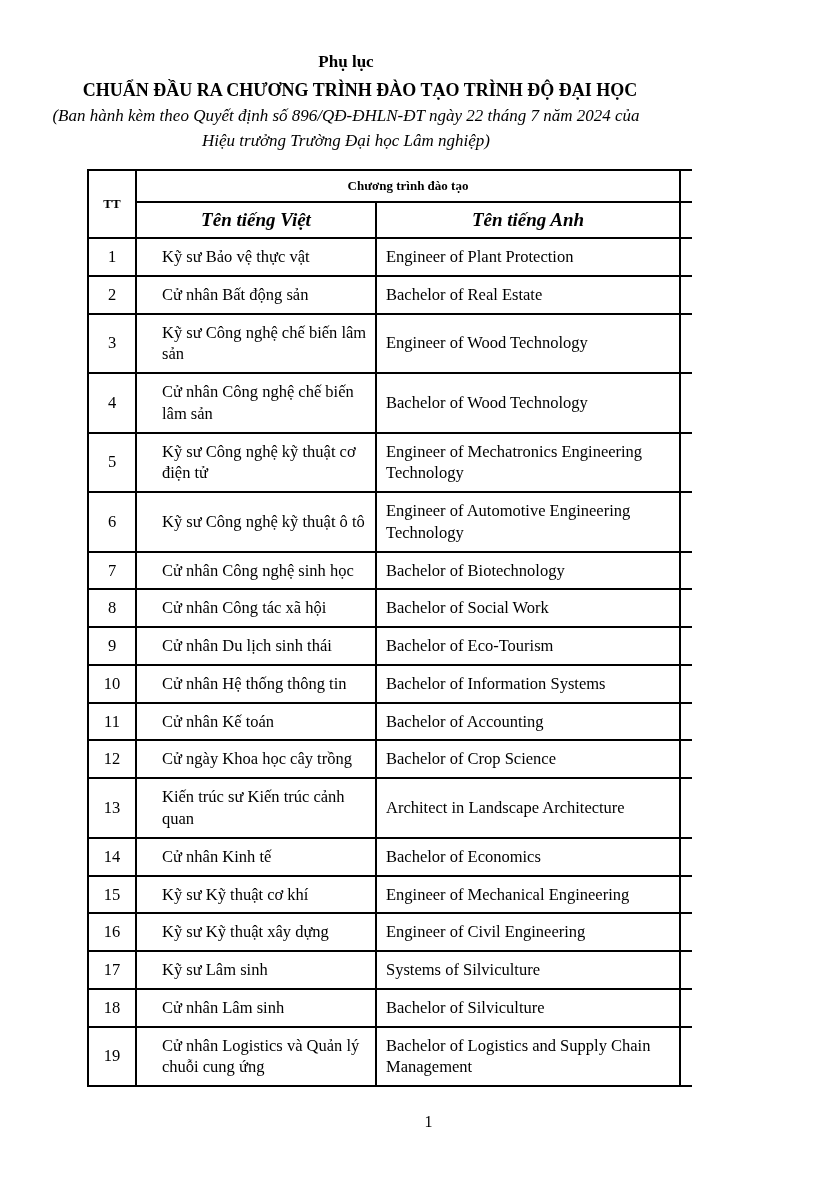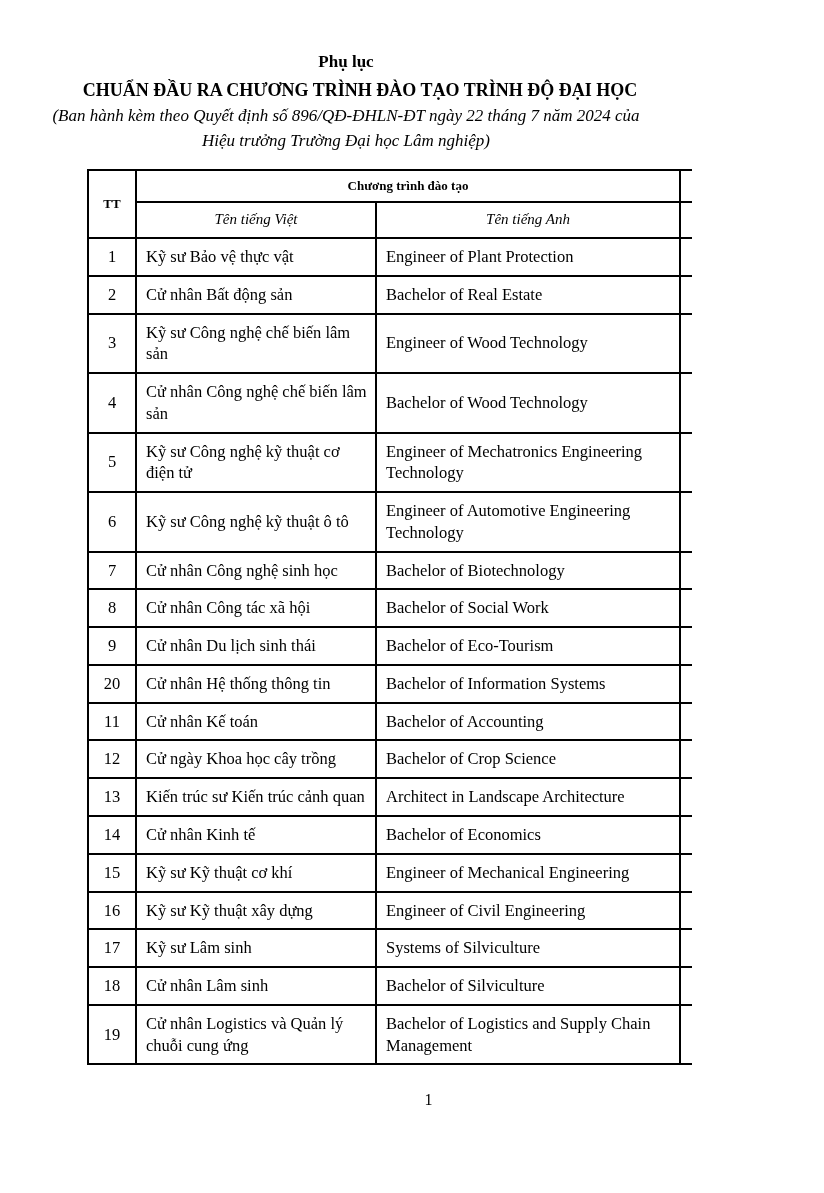--- a/index.html
+++ b/index.html
@@ -49,35 +49,35 @@
     border: 2px solid #000;
     vertical-align: middle;
   }
   .program-table th {
     font-size: 13px;
     font-weight: bold;
     text-align: center;
     padding: 7px 4px;
   }
   .program-table th.subhead {
-    font-weight: normal;
+    font-weight: bold;
     font-style: italic;
-    font-size: 15px;
+    font-size: 19px;
     padding: 6px 2px;
   }
   .program-table th.empty-head {
     height: 36px;
   }
   .program-table td {
     font-size: 16.5px;
     line-height: 1.32;
     padding: 7px 6px;
   }
   td.col-tt   { width: 48px;  text-align: center; }
-  td.col-vi   { width: 240px; padding-left: 9px; padding-right: 4px; }
+  td.col-vi   { width: 240px; padding-left: 25px; padding-right: 4px; }
   td.col-en   { width: 304px; padding-left: 9px; padding-right: 8px; }
   td.col-pg   { width: 91px;  text-align: center; vertical-align: top; }
   col.c-tt { width: 48px; }
   col.c-vi { width: 240px; }
   col.c-en { width: 304px; }
   col.c-pg { width: 91px; }
   .page-footer {
     width: 683px;
     margin: 26px 0 0 87px;
     text-align: center;
@@ -175,21 +175,21 @@
     </tr>
 
     <tr>
       <td class="col-tt">9</td>
       <td class="col-vi">Cử nhân Du lịch sinh thái</td>
       <td class="col-en">Bachelor of Eco-Tourism</td>
       <td class="col-pg">35</td>
     </tr>
 
     <tr>
-      <td class="col-tt">20</td>
+      <td class="col-tt">10</td>
       <td class="col-vi">Cử nhân Hệ thống thông tin</td>
       <td class="col-en">Bachelor of Information Systems</td>
       <td class="col-pg">39</td>
     </tr>
 
     <tr>
       <td class="col-tt">11</td>
       <td class="col-vi">Cử nhân Kế toán</td>
       <td class="col-en">Bachelor of Accounting</td>
       <td class="col-pg">43</td>

